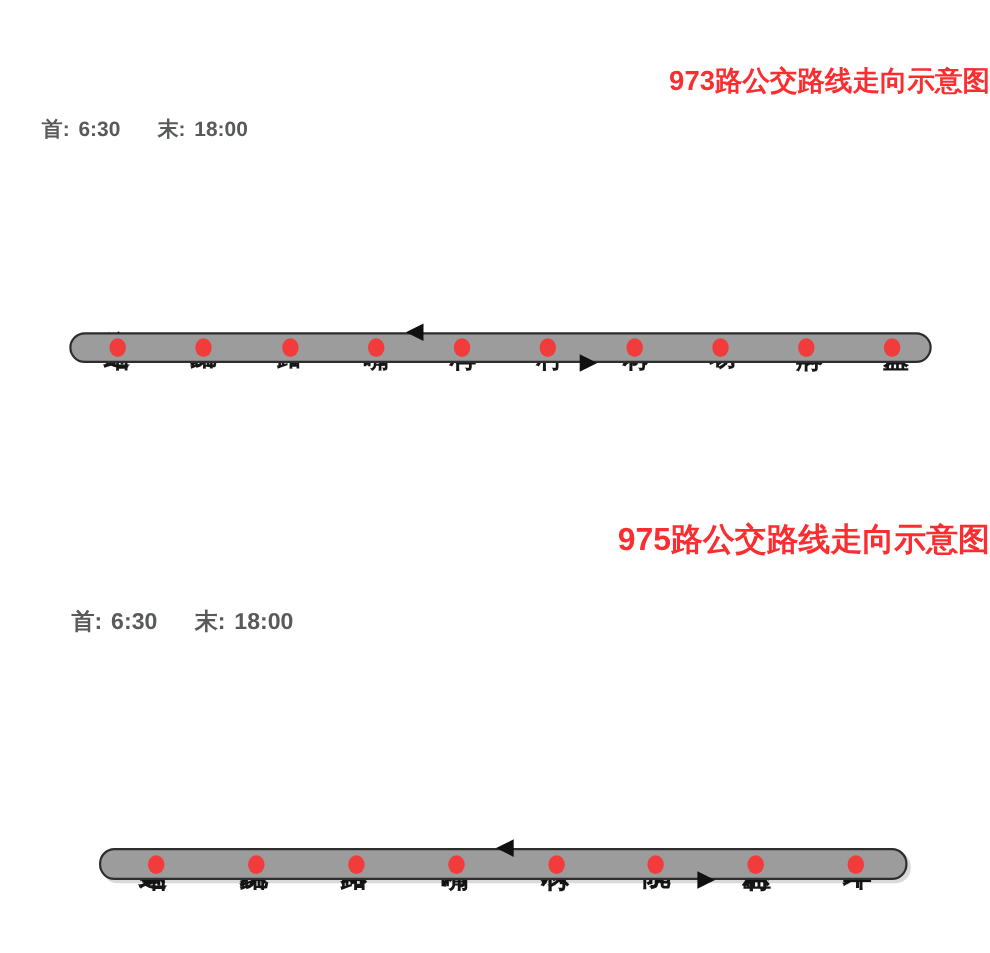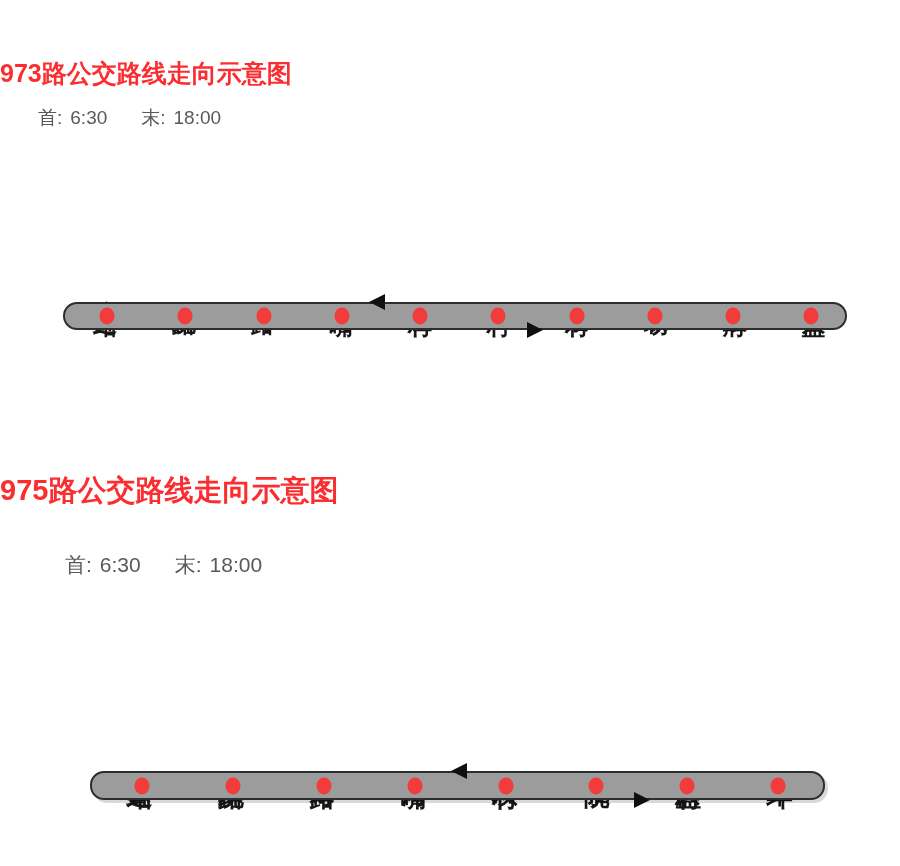--- a/index.html
+++ b/index.html
@@ -15,30 +15,30 @@
   html,body{background:#fff;}
   body{font-family:"Liberation Sans","DejaVu Sans",sans-serif;}
   .page{
     position:relative;
     width:900px;height:866px;
     background:var(--page-bg);
     overflow:hidden;
   }
   .route-title{
     position:absolute;left:0;width:100%;
-    text-align:left;
+    text-align:right;
     color:var(--title-red);
     font-weight:bold;
   }
   .route1 .route-title{top:57px;font-size:25px;}
   .route2 .route-title{top:471px;font-size:29px;}
   .times{
     position:absolute;
     color:var(--times-gray);
-    font-weight:normal;
+    font-weight:bold;
     white-space:nowrap;
   }
   .route1 .times{top:105px;left:38px;font-size:19px;}
   .route2 .times{top:551px;left:65px;font-size:21px;}
   .times .t-label{margin-right:8px;}
   .times .t-last-label{margin-left:34px;}
   .stations{
     position:absolute;
   }
   .route1 .stations{top:146px;height:150px;left:63px;width:784px;}

